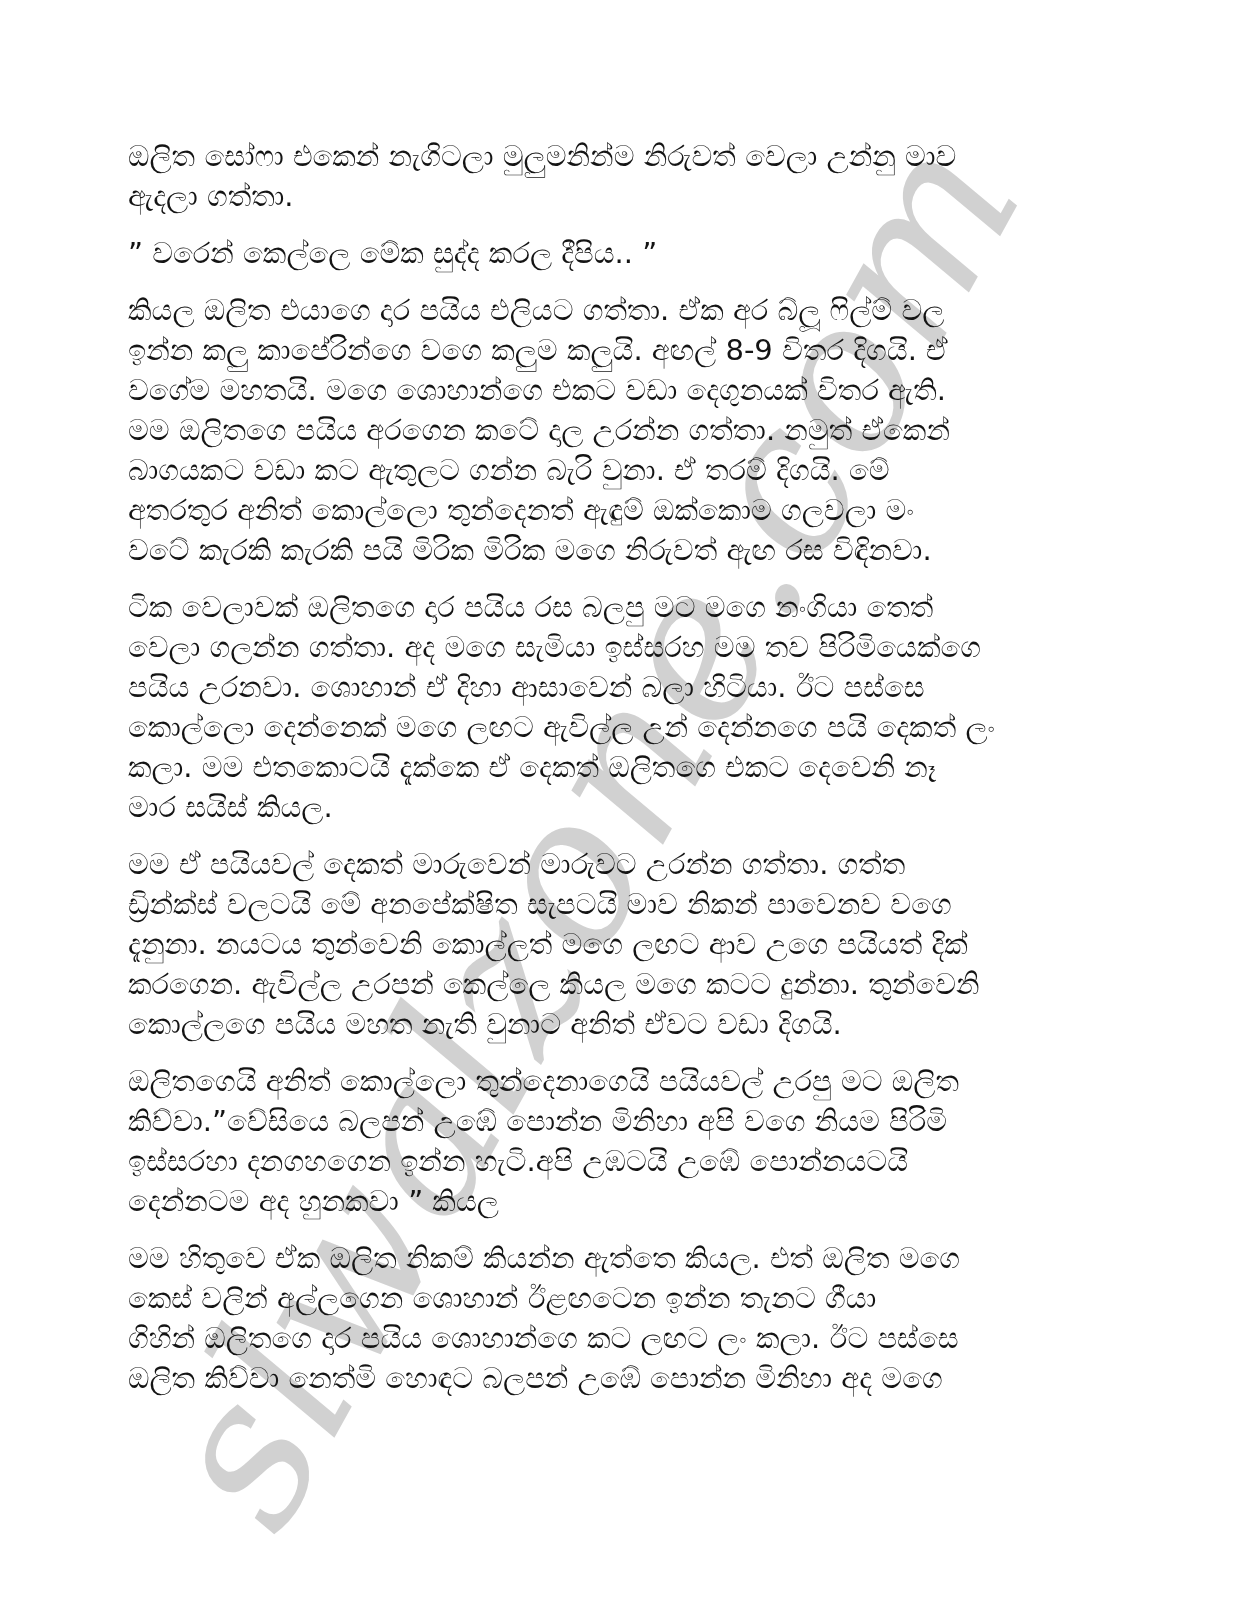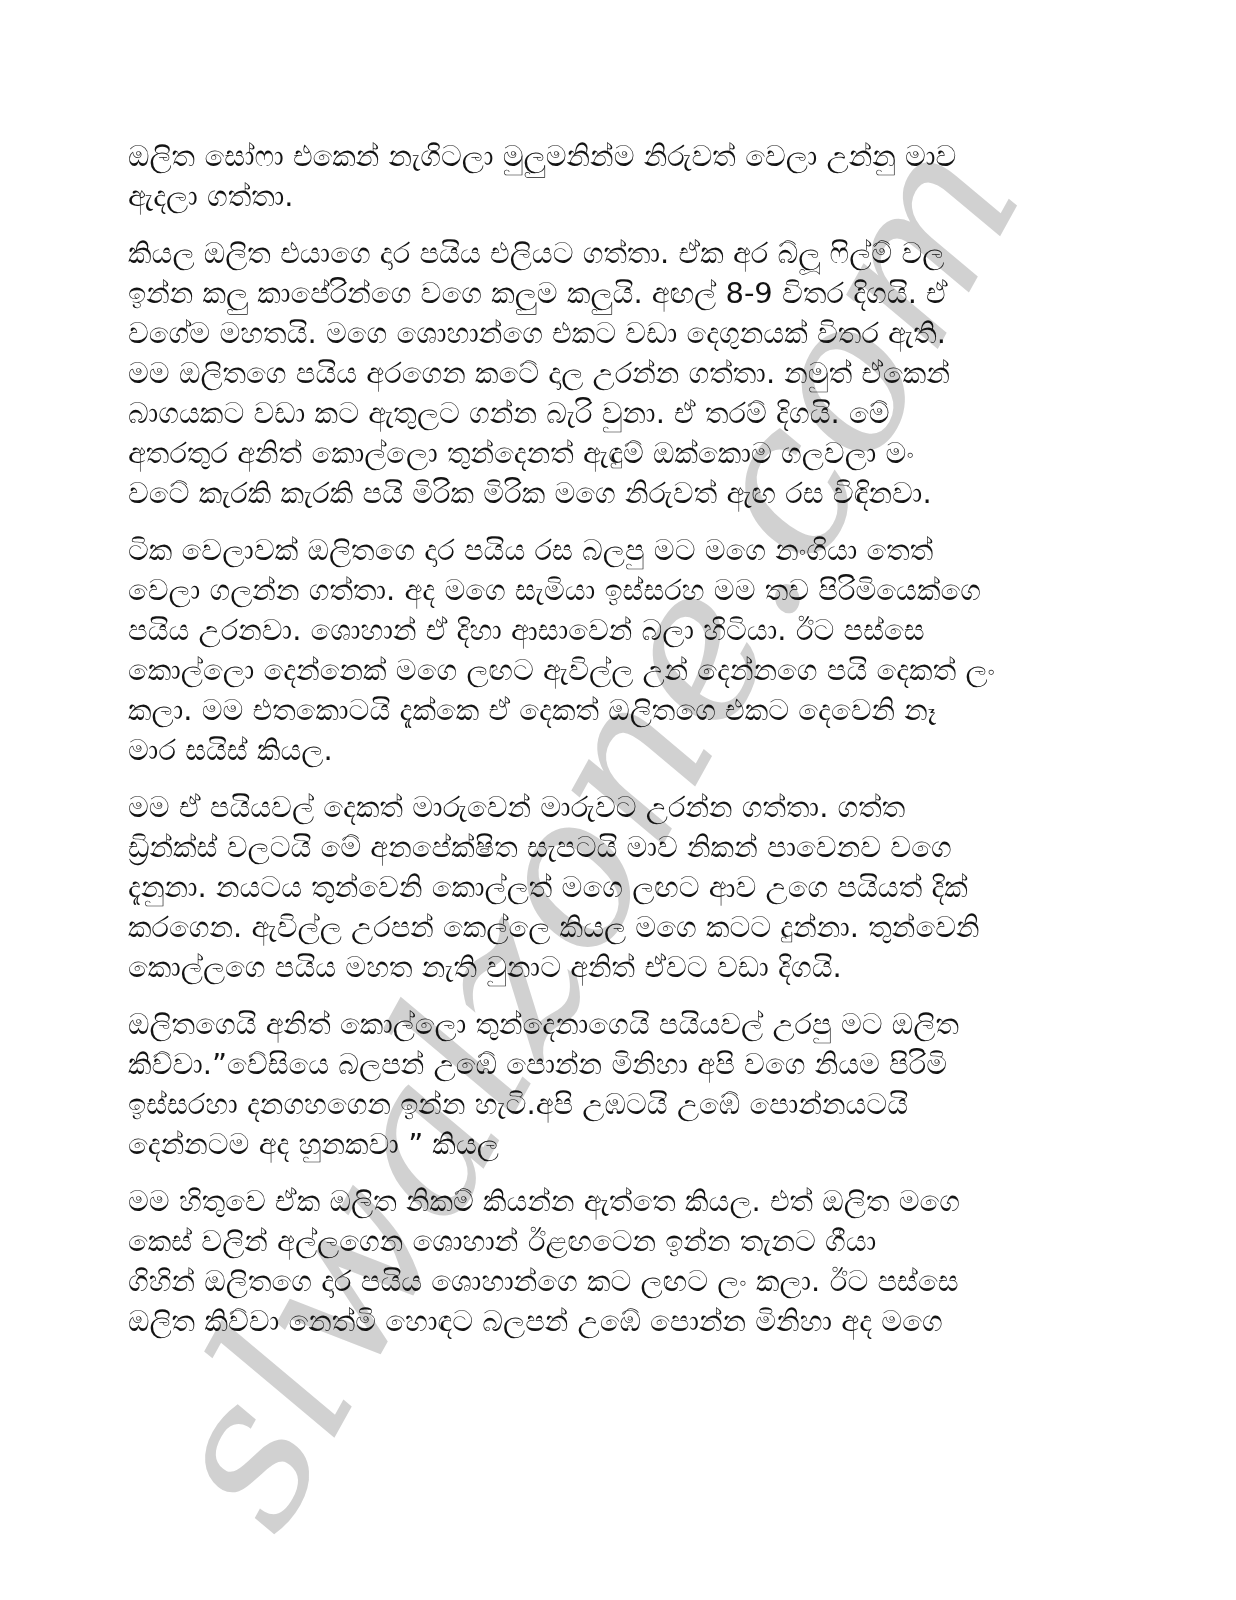--- a/index.html
+++ b/index.html
@@ -49,20 +49,21 @@
 </style>
 </head>
 <body>
 
 <div class="page">
   <div class="watermark">slwalzone.com</div>
 
   <div class="text-block">
     <p class="para">ඔලිත සෝෆා එකෙන් නැගිටලා මුලුමනින්ම නිරුවත් වෙලා උන්නු මාව
 ඇදලා ගත්තා.</p>
+    <p class="para">” වරෙන් කෙල්ලෙ මේක සුද්ද කරල දීපිය.. ”</p>
     <p class="para">කියල ඔලිත එයාගෙ දාර පයිය එලියට ගත්තා. ඒක අර බ්ලූ ෆිල්ම් වල
 ඉන්න කලු කාපේරින්ගෙ වගෙ කලුම කලුයි. අඟල් 8-9 විතර දිගයි. ඒ
 වගේම මහතයි. මගෙ ශොහාන්ගෙ එකට වඩා දෙගුනයක් විතර ඇති.
 මම ඔලිතගෙ පයිය අරගෙන කටේ දාල උරන්න ගත්තා. නමුත් ඒකෙන්
 බාගයකට වඩා කට ඇතුලට ගන්න බැරි වුනා. ඒ තරම් දිගයි. මේ
 අතරතුර අනිත් කොල්ලො තුන්දෙනත් ඇඳුම් ඔක්කොම ගලවලා මං
 වටේ කැරකි කැරකි පයි මිරික මිරික මගෙ නිරුවත් ඇඟ රස විඳිනවා.</p>
     <p class="para">ටික වෙලාවක් ඔලිතගෙ දාර පයිය රස බලපු මට මගෙ නංගියා තෙත්
 වෙලා ගලන්න ගත්තා. අද මගෙ සැමියා ඉස්සරහ මම තව පිරිමියෙක්ගෙ
 පයිය උරනවා. ශොහාන් ඒ දිහා ආසාවෙන් බලා හිටියා. ඊට පස්සෙ

